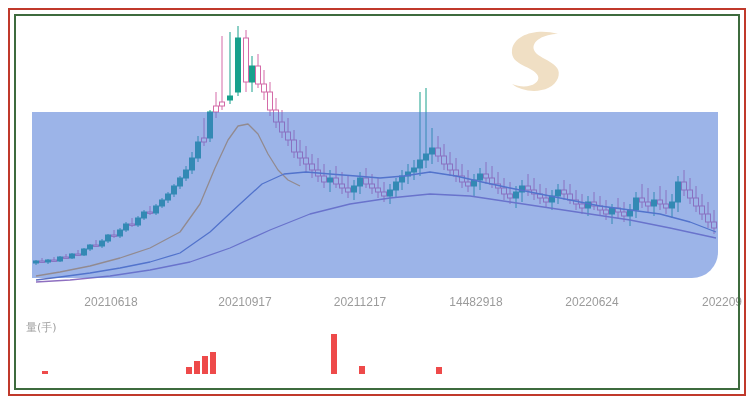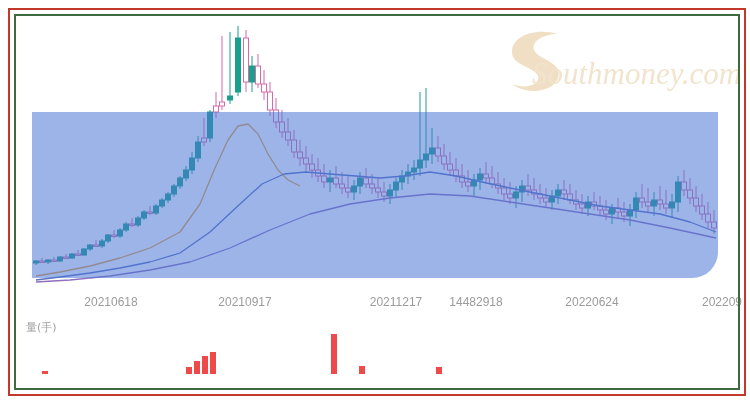--- a/index.html
+++ b/index.html
@@ -523,27 +523,26 @@
   </div>
 
   <div id="highlight-band"></div>
 
 
   <div id="watermark">
     <svg id="wm-swoosh" viewBox="0 0 58 68">
       <path d="M50 8 C30 2 6 8 4 24 C2 40 26 40 30 50 C33 58 18 64 4 58
                C16 68 44 68 50 52 C56 36 30 34 26 24 C23 15 36 8 50 8 Z" fill="#f0dfc4"></path>
     </svg>
-    <div id="wm-en">Southmoney.com</div>
   </div>
 
   <div id="x-axis">
       <div class="x-tick" style="left: 111px;">20210618</div>
       <div class="x-tick" style="left: 245px;">20210917</div>
-      <div class="x-tick" style="left: 360px; margin-left: 36px;">20211217</div>
+      <div class="x-tick" style="left: 360px;">20211217</div>
       <div class="x-tick" style="left: 476px;">14482918</div>
       <div class="x-tick" style="left: 592px;">20220624</div>
       <div class="x-tick" style="left: 722px;">202209</div>
     </div>
 
   <div id="volume-pane">
     <div id="vol-label">量(手)</div>
     <div id="vol-bars">
         <div class="vol-bar" style="left: 42px; width: 6px; height: 3px; background: rgb(238, 74, 74);"></div>
         <div class="vol-bar" style="left: 186px; width: 6px; height: 7px; background: rgb(238, 74, 74);"></div>

